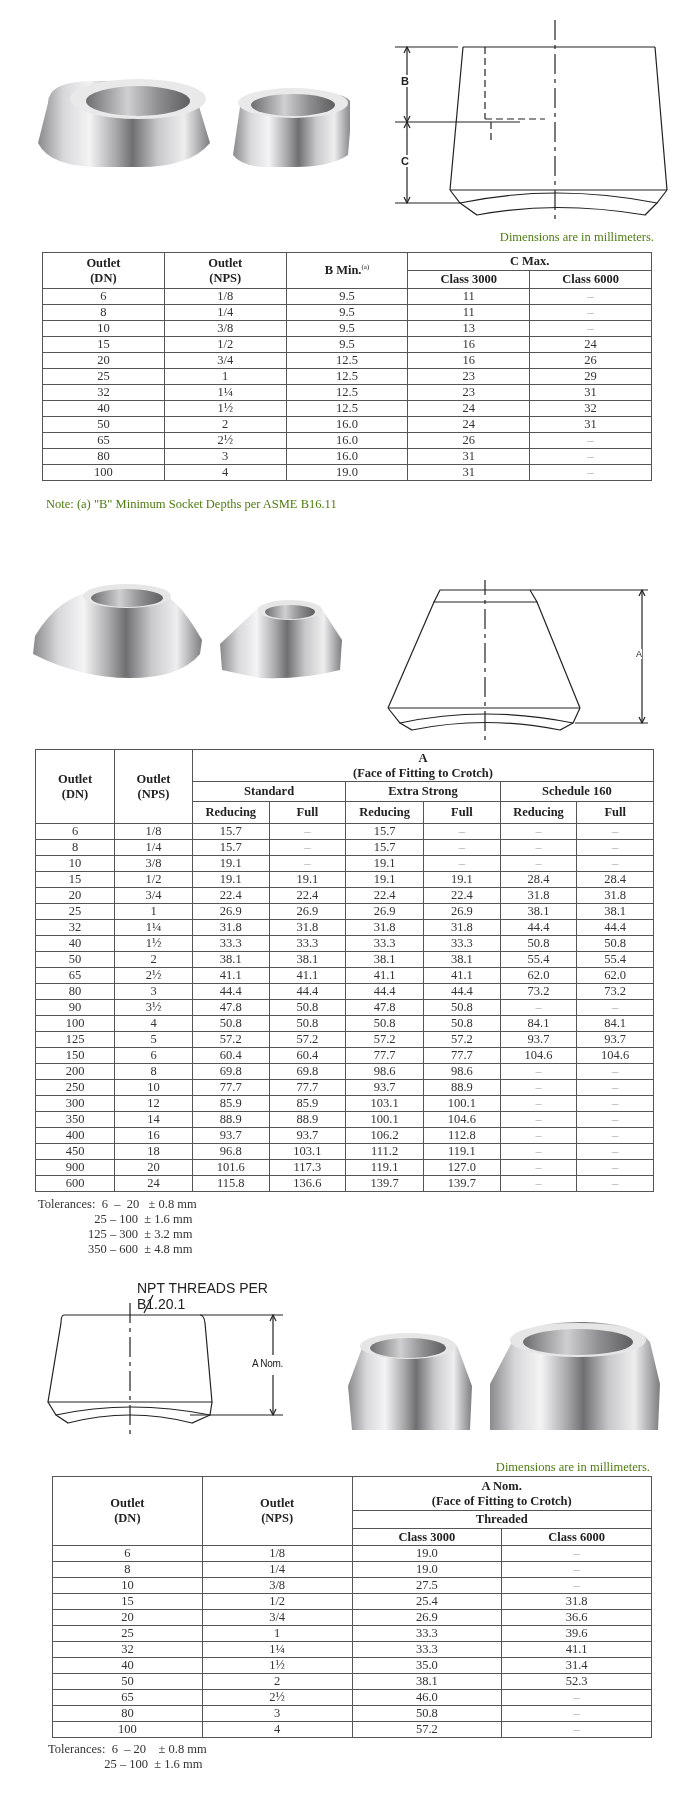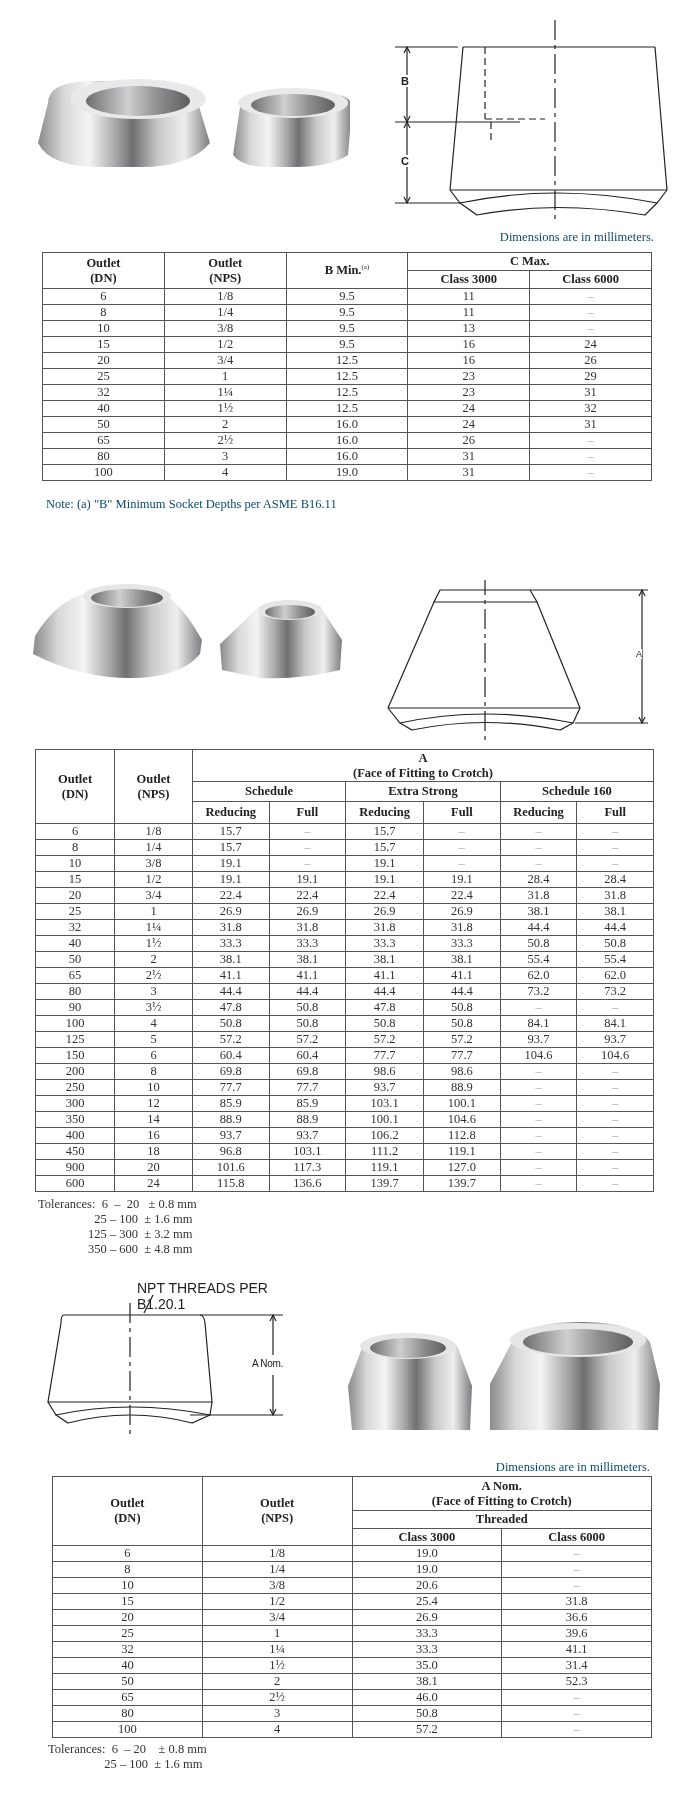--- a/index.html
+++ b/index.html
@@ -1,18 +1,18 @@
 <!DOCTYPE html>
 <html><head>
 <meta charset="utf-8">
 <style>
   html, body { margin:0; padding:0; background:#fff; }
   body { width:680px; height:1801px; position:relative; overflow:hidden; font-family:"Liberation Serif", serif; color:#222; }
   .abs { position:absolute; }
-  .note { font-size:12.5px; color:#0c4a6e; }
+  .note { font-size:12.5px; color:#4d7c0f; }
   table { border-collapse:collapse; position:absolute; font-family:"Liberation Serif", serif; font-size:12.5px; color:#333; }
   th, td { border:1px solid #555; text-align:center; padding:0; }
   th { font-weight:bold; color:#222; }
   td { height:15px; line-height:15px; }
   td.dash { color:#aaa; }
   .tol { position:absolute; font-size:12.5px; color:#333; font-family:"Liberation Serif", serif; }
   .tol div { height:15px; line-height:15px; white-space:pre; }
   .photo { position:absolute; }
   .lbl-sans { font-family:"Liberation Sans", sans-serif; font-size:11px; color:#222; }
 </style>
@@ -224,21 +224,21 @@
     <col style="width:12.4%">
       <col style="width:12.4%">
   </colgroup>
   <thead>
     <tr style="height:32px;">
       <th rowspan="3"><span>Outlet</span><br><span>(DN)</span></th>
       <th rowspan="3"><span>Outlet</span><br><span>(NPS)</span></th>
       <th colspan="6"><span>A</span><br><span>(Face of Fitting to Crotch)</span></th>
     </tr>
     <tr style="height:20px;">
-      <th colspan="2">Schedule</th>
+      <th colspan="2">Standard</th>
       <th colspan="2">Extra Strong</th>
       <th colspan="2">Schedule 160</th>
     </tr>
     <tr style="height:22px;">
       <th>Reducing</th>
       <th>Full</th>
       <th>Reducing</th>
       <th>Full</th>
       <th>Reducing</th>
       <th>Full</th>
@@ -545,21 +545,21 @@
       </tr>
       <tr>
         <td>8</td>
         <td>1/4</td>
         <td>19.0</td>
         <td class="dash">–</td>
       </tr>
       <tr>
         <td>10</td>
         <td>3/8</td>
-        <td>20.6</td>
+        <td>27.5</td>
         <td class="dash">–</td>
       </tr>
       <tr>
         <td>15</td>
         <td>1/2</td>
         <td>25.4</td>
         <td>31.8</td>
       </tr>
       <tr>
         <td>20</td>

